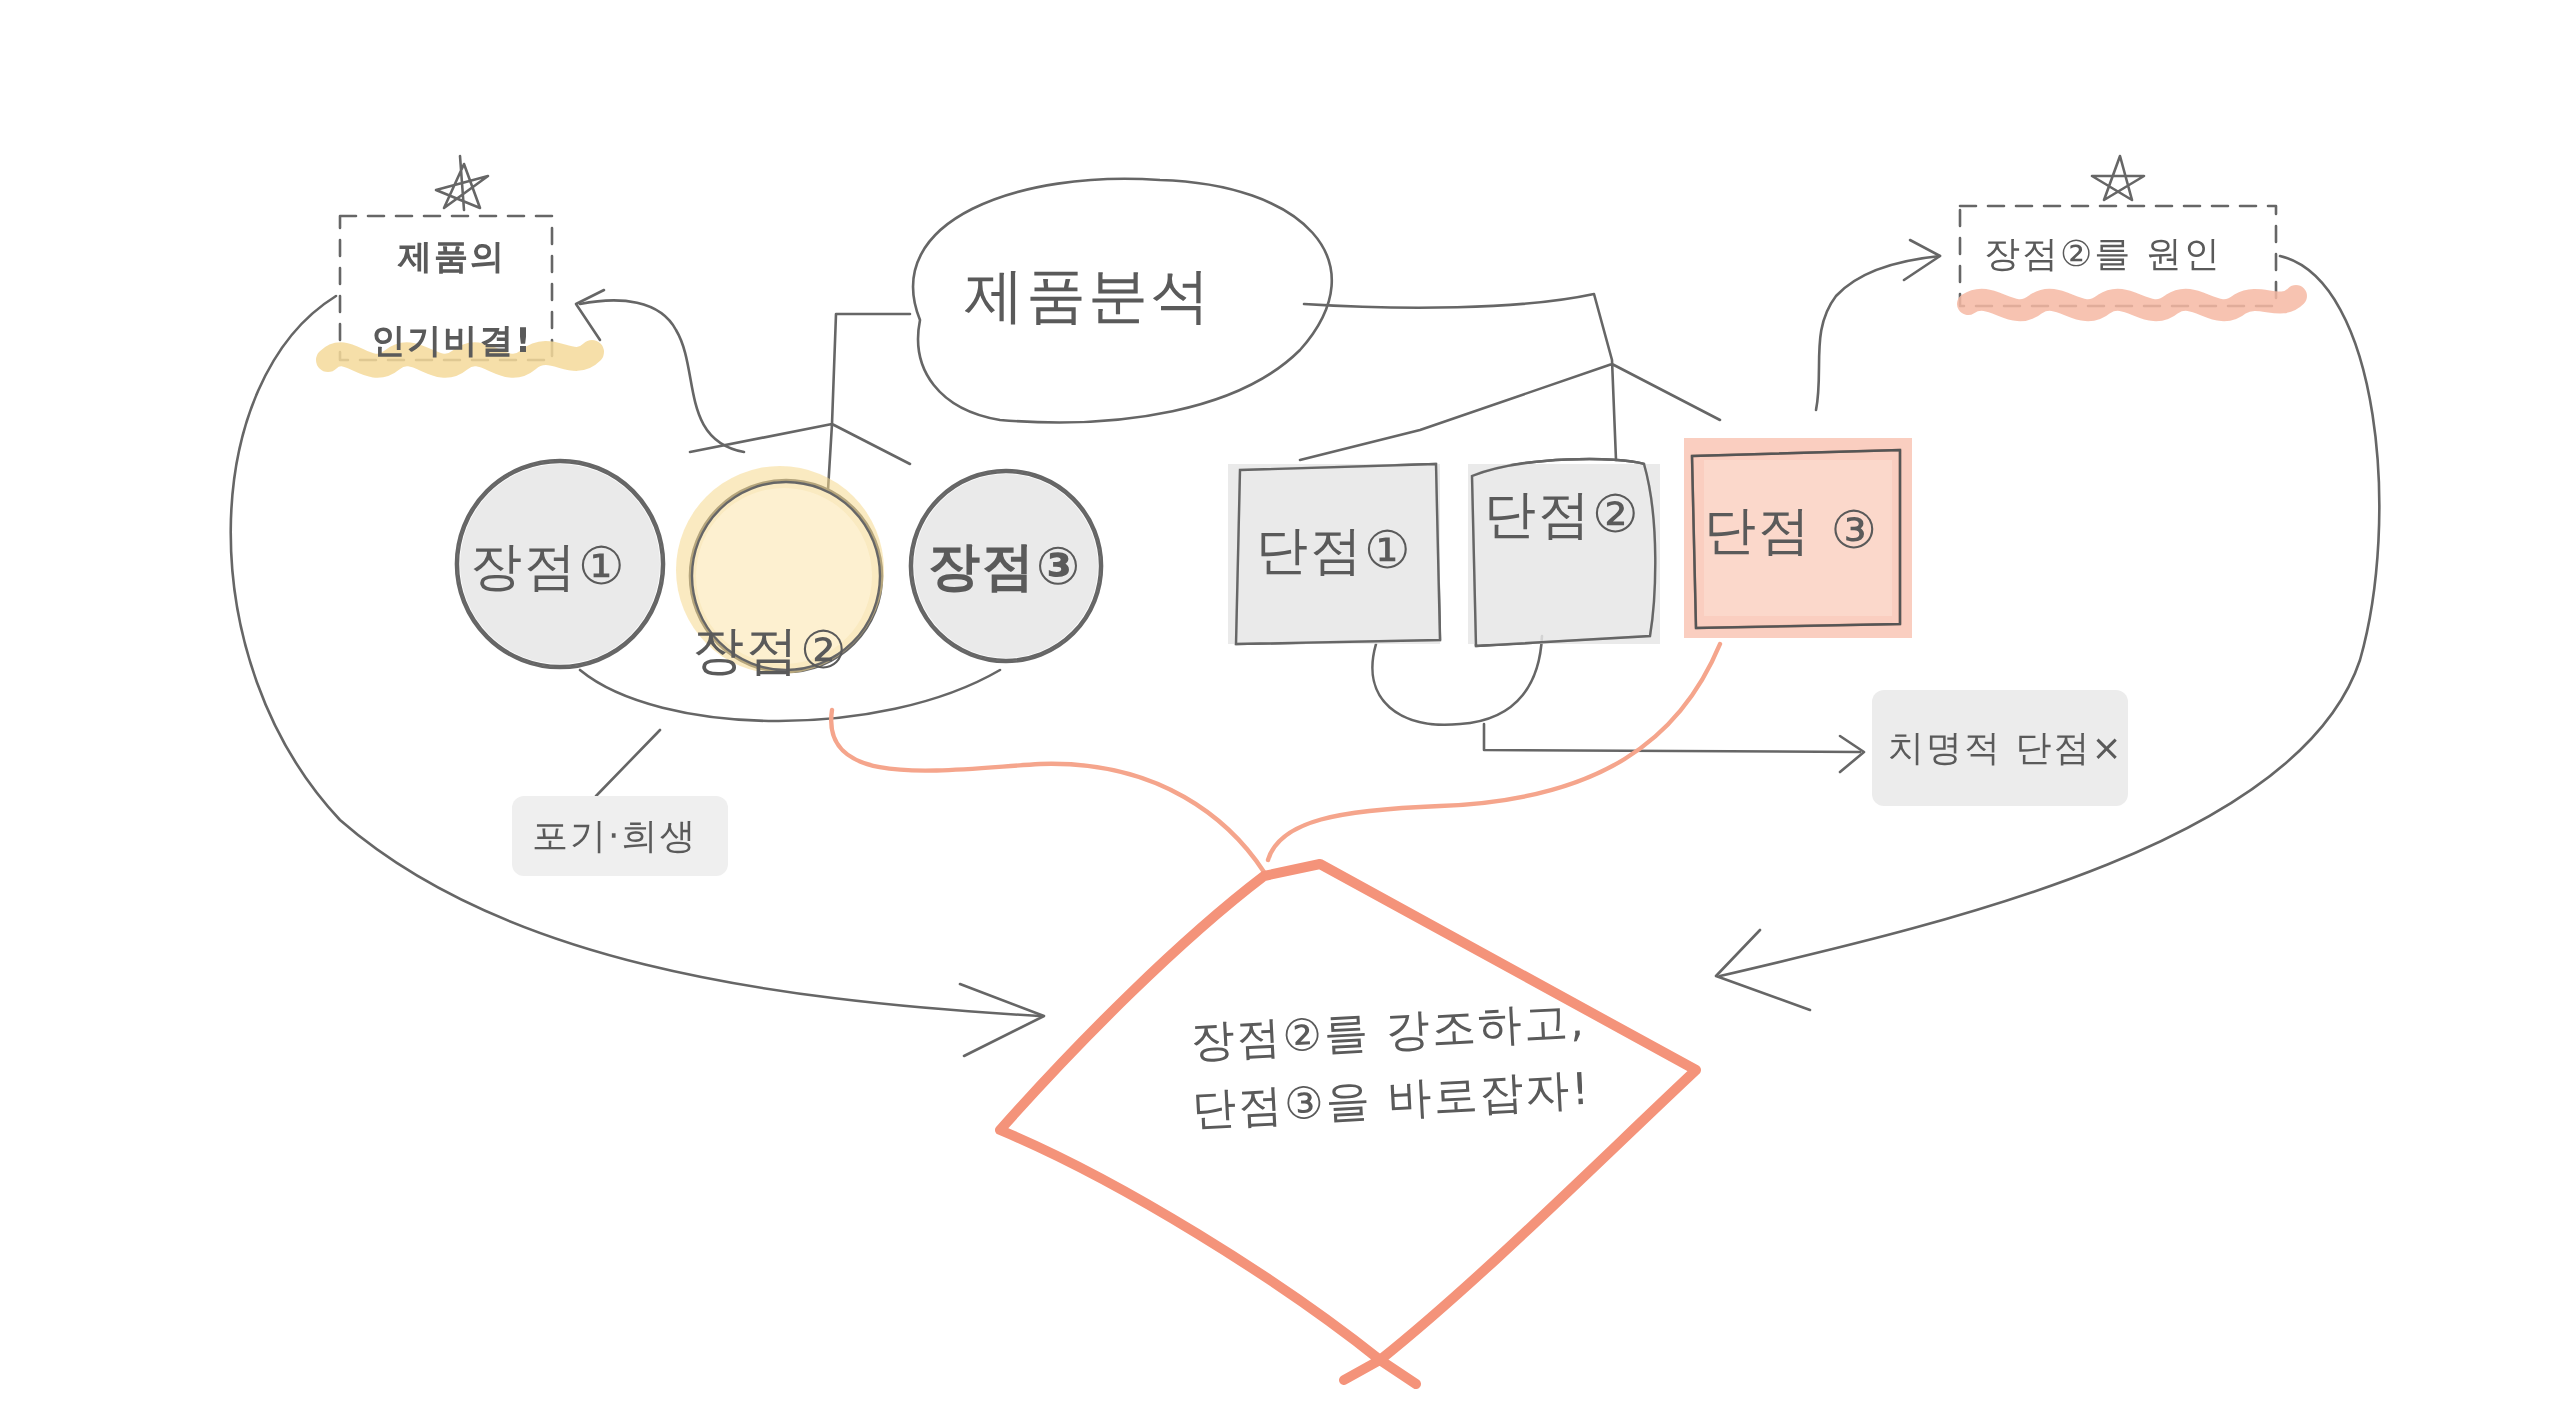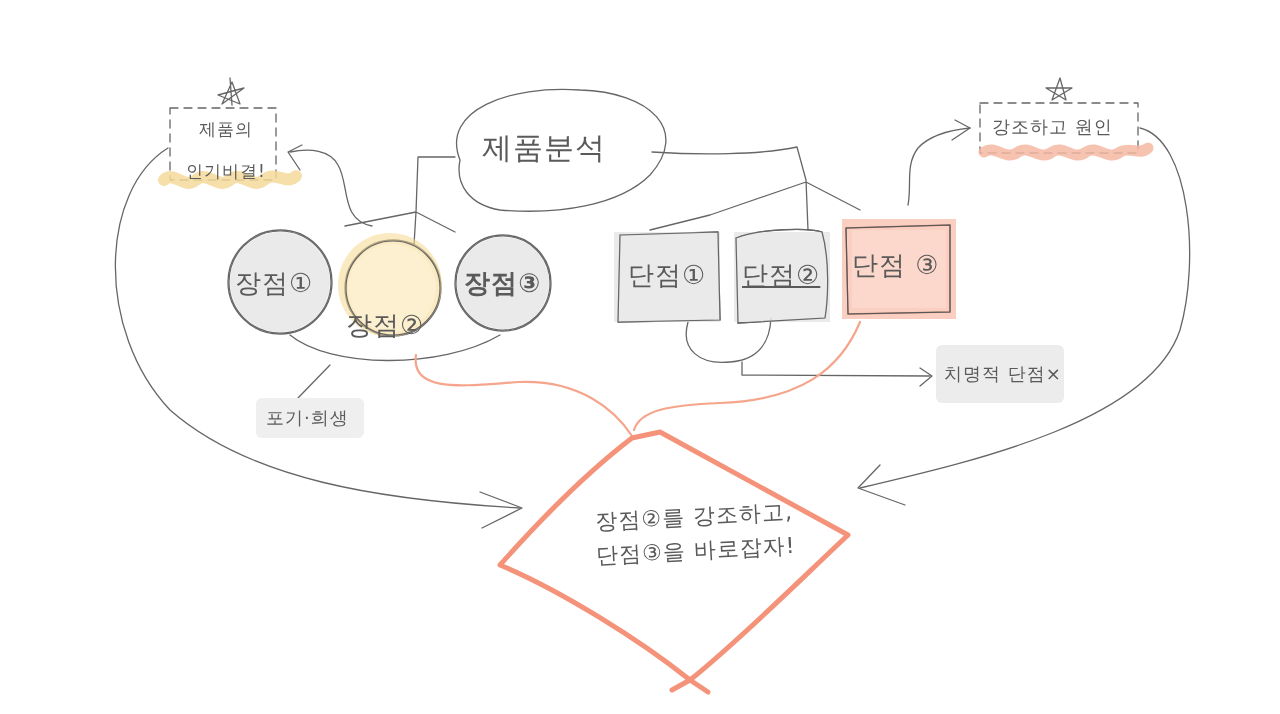--- a/index.html
+++ b/index.html
@@ -94,29 +94,29 @@
   </g>
 </svg>
 
 <div class="lbl title-text" style="left:482px; top:128px;">제품분석</div>
 
 <div class="lbl node-text" style="left:235px; top:266px;">장점①</div>
 <div class="lbl node-text" style="left:346px; top:268px;margin-top:40px;">장점②</div>
 <div class="lbl node-text" style="left:464px; top:266px;font-weight:bold;">장점③</div>
 
 <div class="lbl node-text" style="left:628px; top:258px;">단점①</div>
-<div class="lbl node-text" style="left:742px; top:258px;text-decoration:underline;">단점②</div>
+<div class="lbl node-text" style="left:742px; top:240px;">단점②</div>
 <div class="lbl node-text" style="left:852px; top:248px;">단점 ③</div>
 
-<div class="lbl callout-text" style="left:178px; top:118px; width:96px;">
+<div class="lbl callout-text" style="left:178px; top:118px; width:96px;font-weight:bold;">
   <div>제품의</div>
   <div style="margin-top:20px;">인기비결!</div>
 </div>
 
-<div class="lbl small-text" style="left:992px; top:115px;">강조하고 원인</div>
+<div class="lbl small-text" style="left:992px; top:115px;">장점②를 원인</div>
 
 <div class="lbl small-text" style="left:266px; top:406px;text-align:center;">포기·희생</div>
 
 <div class="lbl small-text" style="left:944px; top:362px;">치명적 단점×</div>
 
 <div class="lbl conclusion-text" style="left:560px; top:500px; width:270px; transform: rotate(-3deg);">
   <div>장점②를 강조하고,</div>
   <div>단점③을 바로잡자!</div>
 </div>
 

